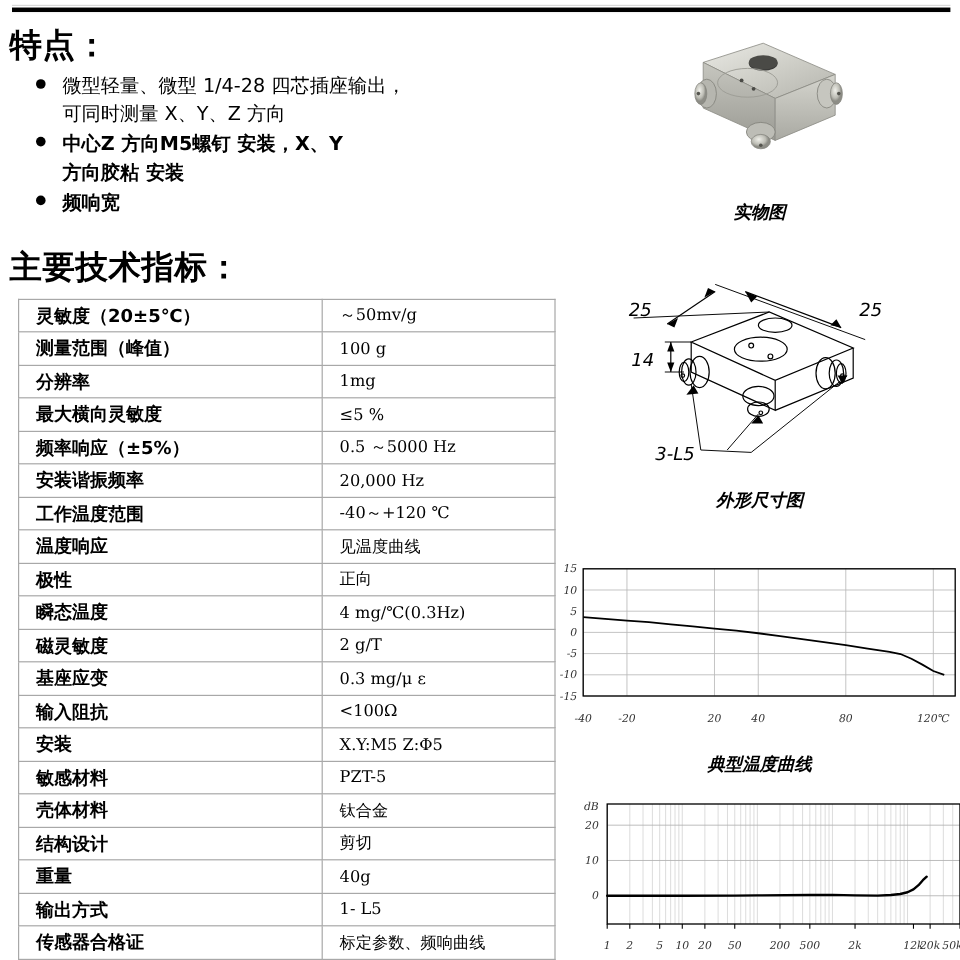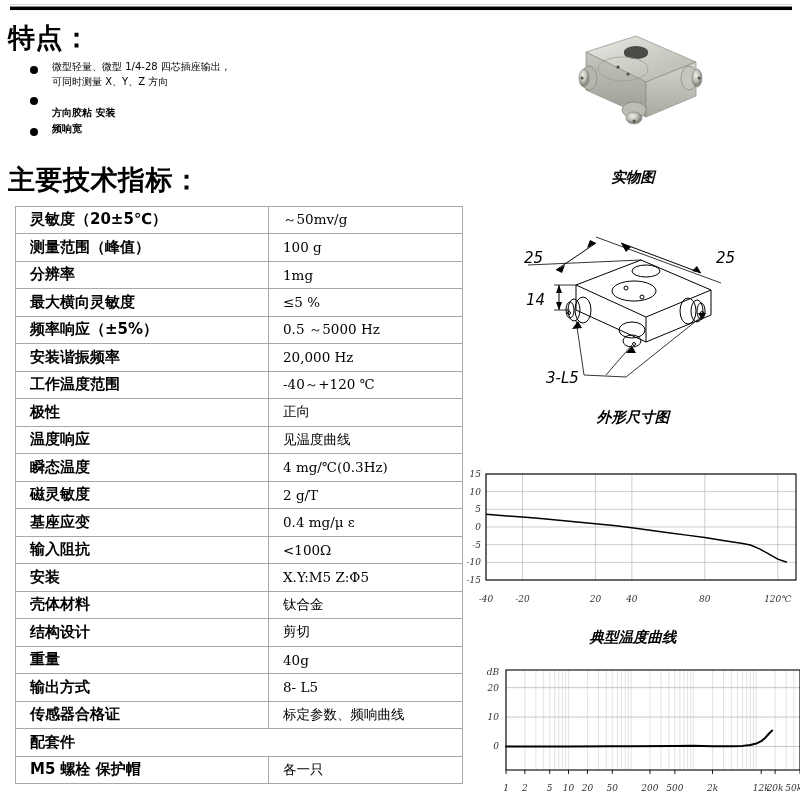--- a/index.html
+++ b/index.html
@@ -42,21 +42,21 @@
   #features-title { margin-bottom: 4px; }
 
   ul.feature-list {
     list-style: none;
     margin: 0; padding: 0;
   }
   ul.feature-list li {
     position: relative;
     padding-left: 52px;
     margin-bottom: 2px;
-    font-size: 10px;
+    font-size: 16px;
     line-height: 1.45;
   }
   ul.feature-list li .bullet {
     position: absolute;
     left: 30px; top: 6px;
     width: 8px; height: 8px;
     border-radius: 50%;
     background: #000;
   }
   .f-bold { font-weight: bold; }
@@ -176,21 +176,21 @@
   <div class="section-title" id="features-title">特点：</div>
 
   <ul class="feature-list">
     <li>
       <span class="bullet"></span>
       <span>微型轻量、微型 1/4-28 四芯插座输出，</span><br>
       <span>可同时测量 X、Y、Z 方向</span>
     </li>
     <li>
       <span class="bullet"></span>
-      <br>
+      <span class="f-bold">中心Z 方向M5螺钉 安装，X、Y</span><br>
       <span class="f-bold">方向胶粘 安装</span>
     </li>
     <li>
       <span class="bullet"></span>
       <span class="f-bold">频响宽</span>
     </li>
   </ul>
 
   <div class="section-title" id="specs-title">主要技术指标：</div>
 
@@ -218,62 +218,66 @@
         </tr>
         <tr>
           <td class="k">安装谐振频率</td>
           <td class="v">20,000 Hz</td>
         </tr>
         <tr>
           <td class="k">工作温度范围</td>
           <td class="v">-40～+120 ℃</td>
         </tr>
         <tr>
+          <td class="k">温度响应</td>
+          <td class="v">见温度曲线</td>
+        </tr>
+        <tr>
           <td class="k">极性</td>
           <td class="v">正向</td>
         </tr>
         <tr>
-          <td class="k">温度响应</td>
-          <td class="v">见温度曲线</td>
-        </tr>
-        <tr>
           <td class="k">瞬态温度</td>
           <td class="v">4 mg/℃(0.3Hz)</td>
         </tr>
         <tr>
           <td class="k">磁灵敏度</td>
           <td class="v">2 g/T</td>
         </tr>
         <tr>
           <td class="k">基座应变</td>
-          <td class="v">0.4 mg/μ ε</td>
+          <td class="v">0.3 mg/μ ε</td>
         </tr>
         <tr>
           <td class="k">输入阻抗</td>
           <td class="v">&lt;100Ω</td>
         </tr>
         <tr>
           <td class="k">安装</td>
           <td class="v">X.Y:M5        Z:Φ5</td>
         </tr>
         <tr>
+          <td class="k">敏感材料</td>
+          <td class="v">PZT-5</td>
+        </tr>
+        <tr>
           <td class="k">壳体材料</td>
           <td class="v">钛合金</td>
         </tr>
         <tr>
           <td class="k">结构设计</td>
           <td class="v">剪切</td>
         </tr>
         <tr>
           <td class="k">重量</td>
           <td class="v">40g</td>
         </tr>
         <tr>
           <td class="k">输出方式</td>
-          <td class="v">8- L5</td>
+          <td class="v">1- L5</td>
         </tr>
         <tr>
           <td class="k">传感器合格证</td>
           <td class="v">标定参数、频响曲线</td>
         </tr>
         <tr>
           <td class="k-span" colspan="2">配套件</td>
         </tr>
         <tr>
           <td class="k">M5 螺栓  保护帽</td>

